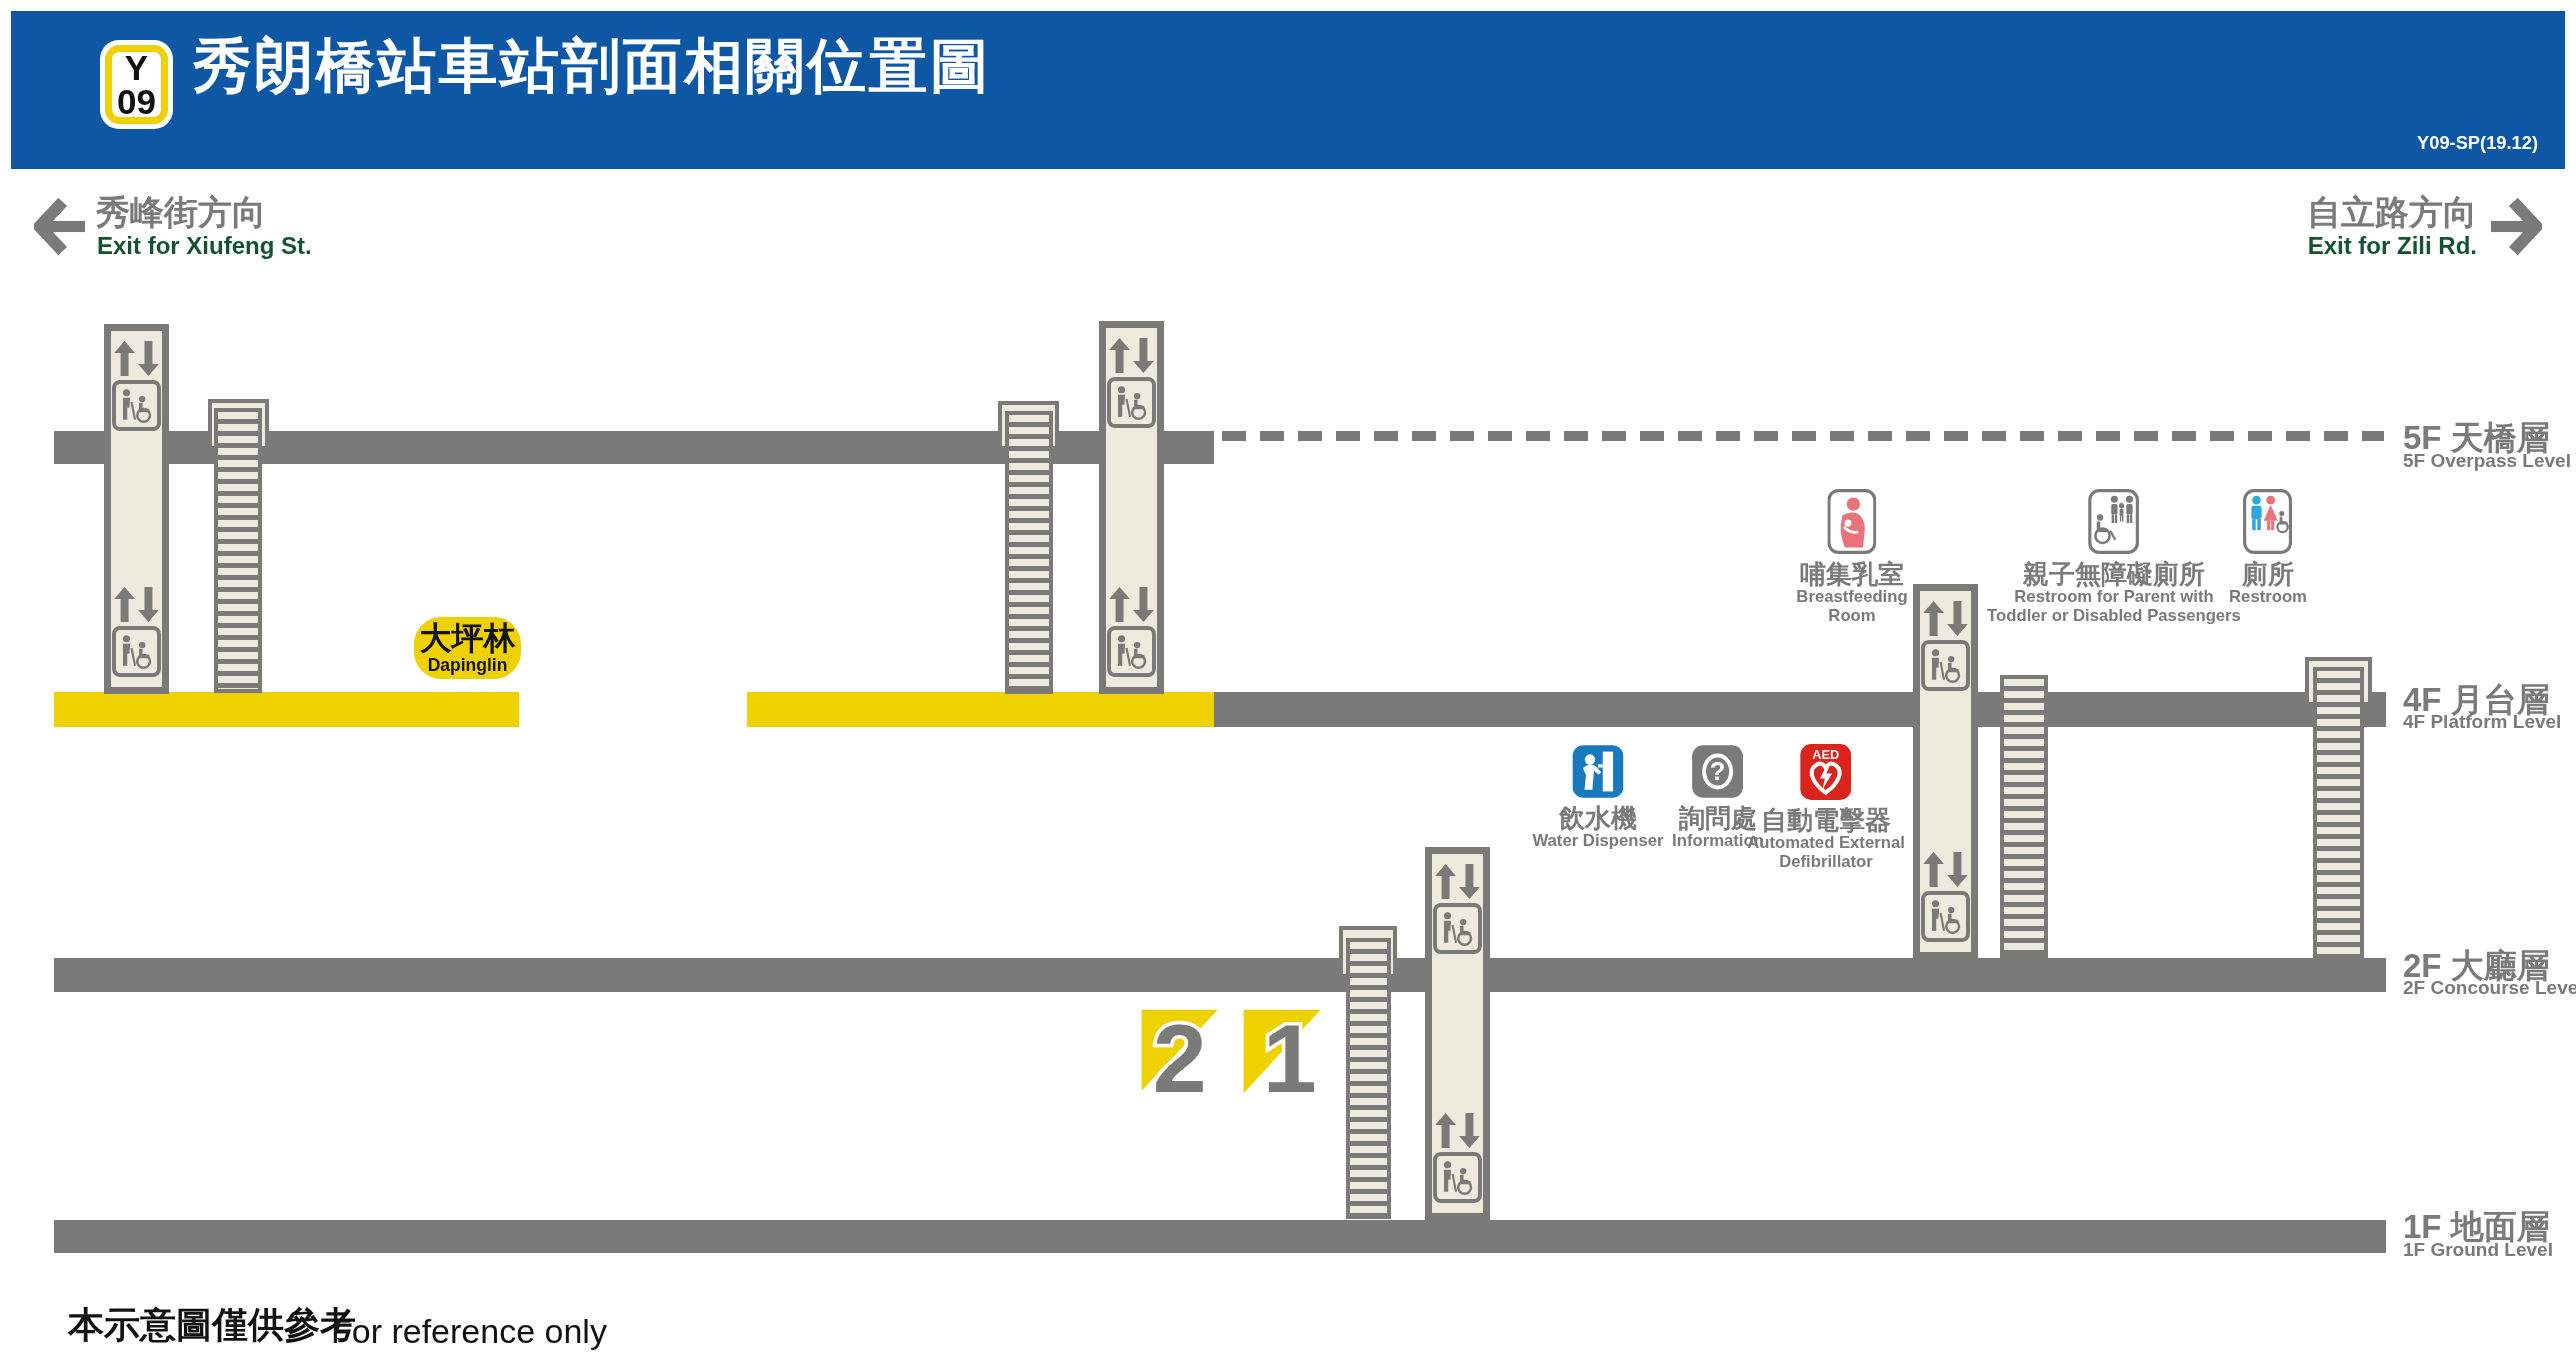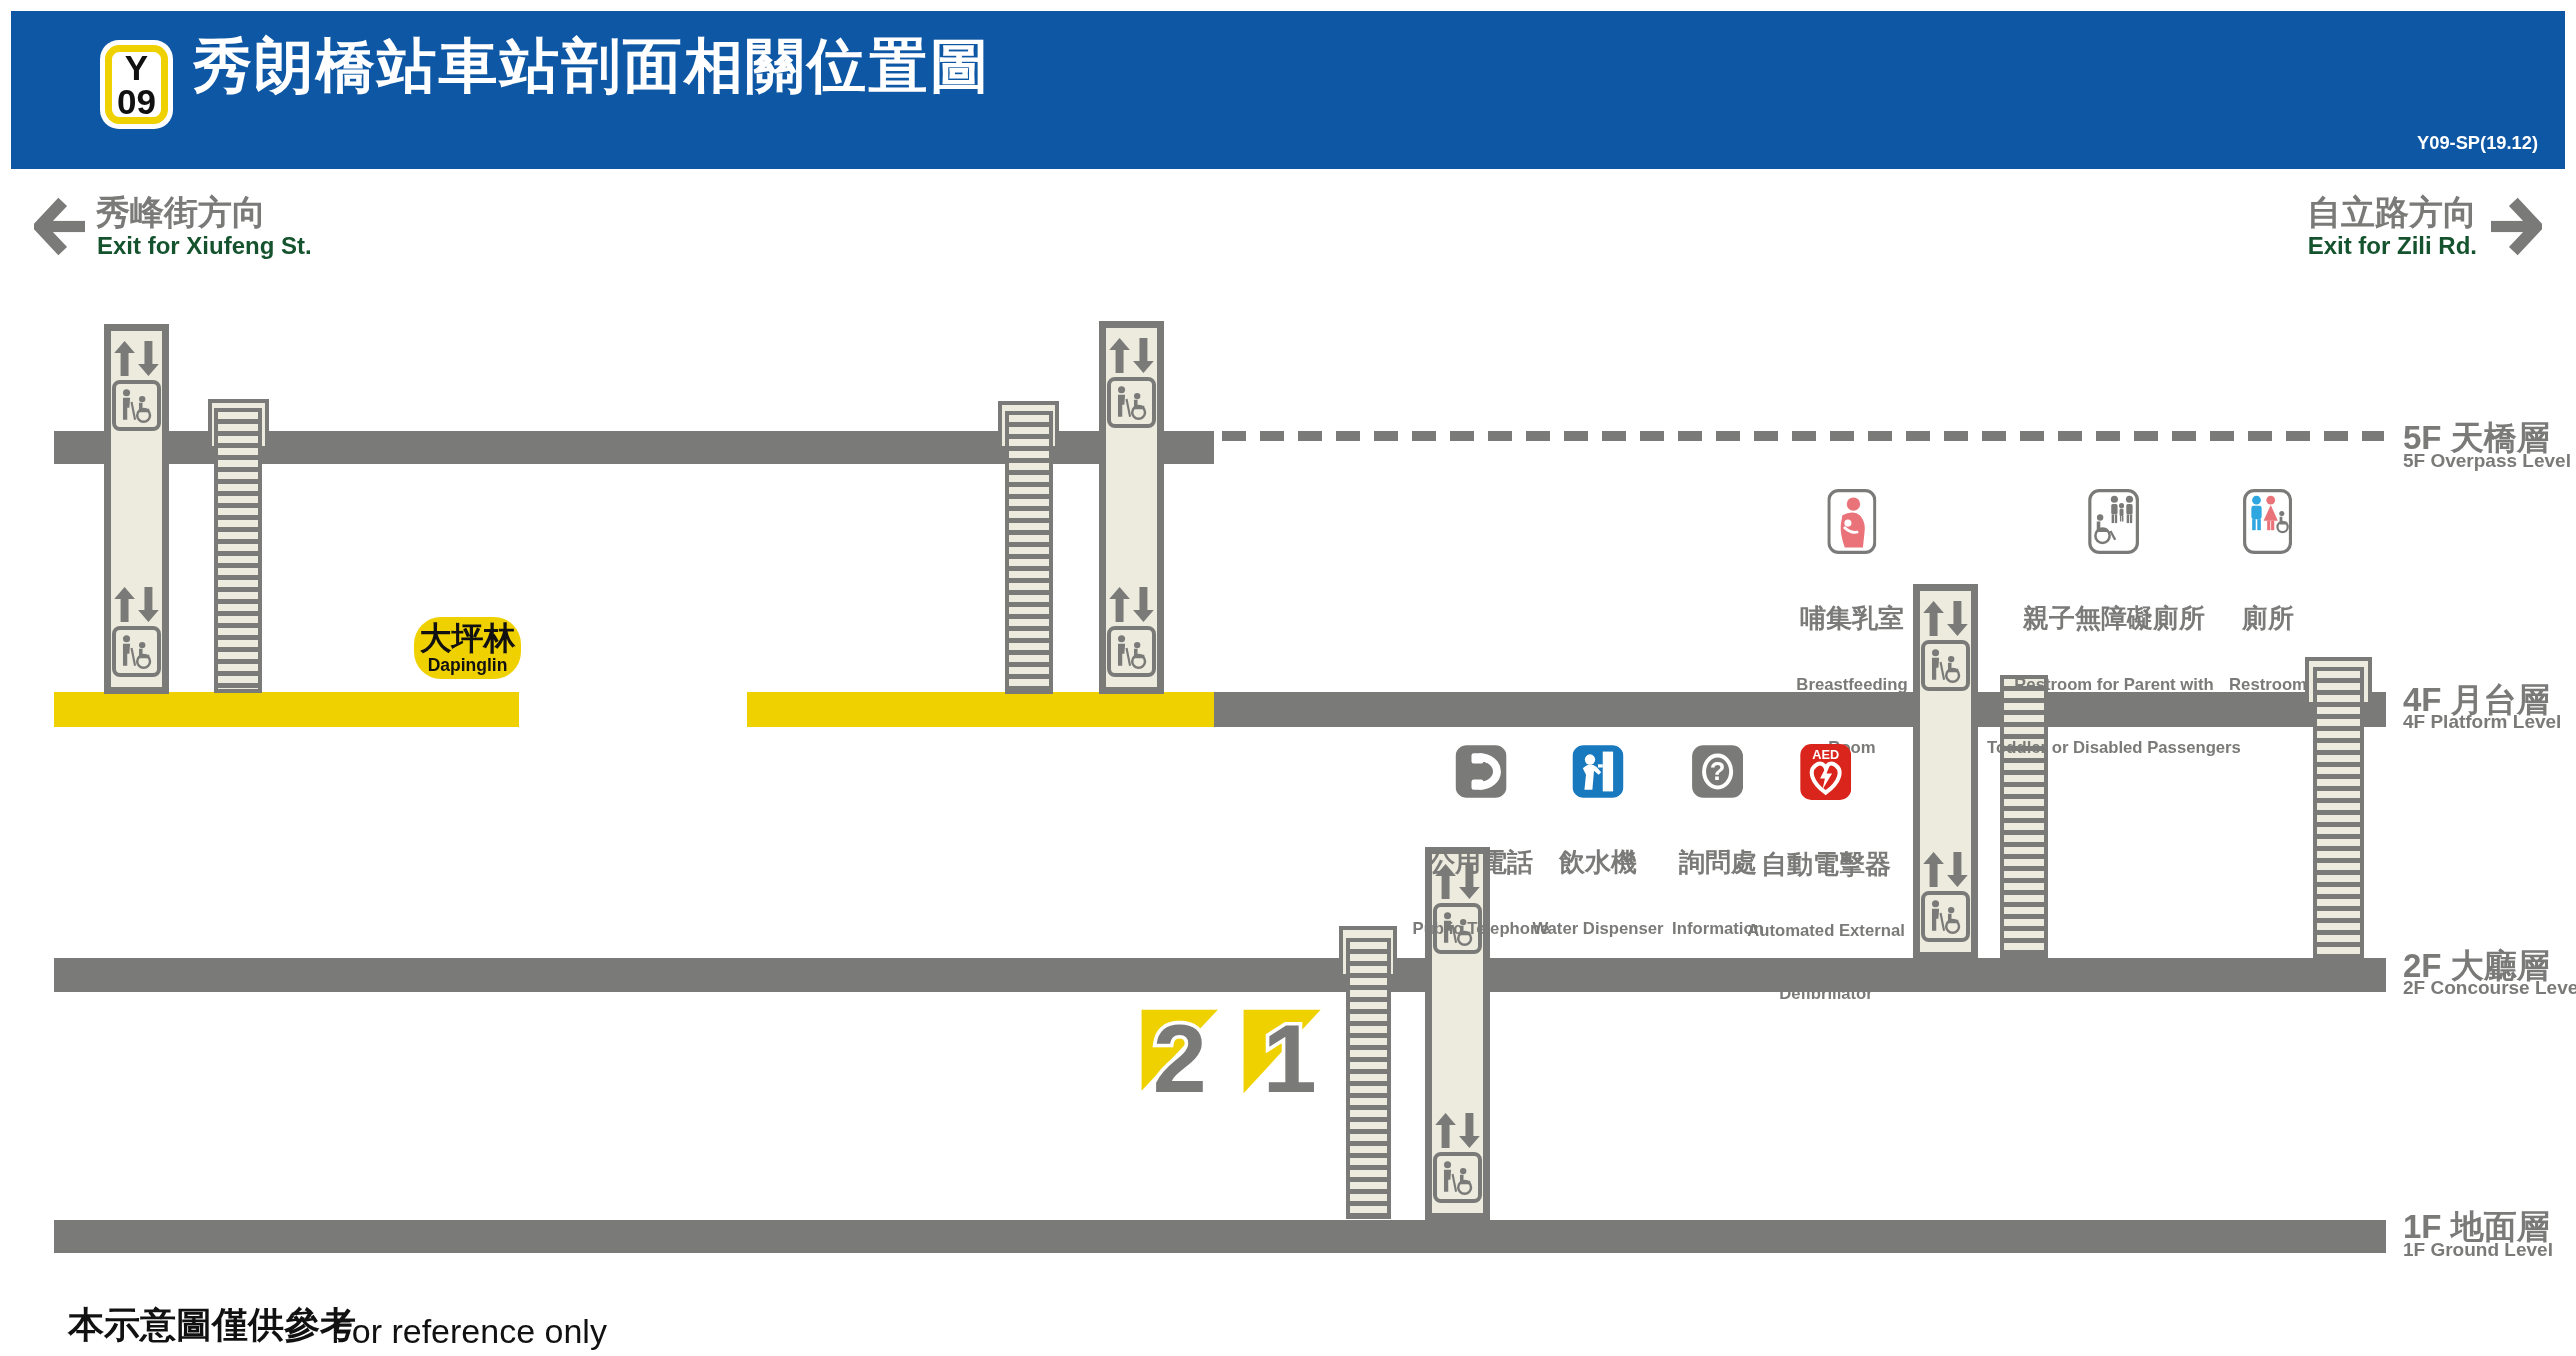--- a/index.html
+++ b/index.html
@@ -41,21 +41,21 @@
   .stair-col { position:absolute; border:4.8px solid #7A7A78; z-index:3;
                background:repeating-linear-gradient(to bottom,#EDEBDE 0 7.2px,#7A7A78 7.2px 12px); }
 
   
   .st-badge { position:absolute; background:#F0D100; border-radius:27px; z-index:4; text-align:center;
               display:flex; flex-direction:column; align-items:center; justify-content:center; }
   .st-zh { font-size:32px; font-weight:bold; color:#111; line-height:1.05; white-space:nowrap; }
   .st-en { font-size:17.5px; font-weight:bold; color:#111; line-height:1.05; white-space:nowrap; }
 
   
-  .fac { position:absolute; transform:translateX(-50%); display:flex; flex-direction:column; align-items:center; z-index:4;gap:44px; }
+  .fac { position:absolute; transform:translateX(-50%); display:flex; flex-direction:column; align-items:center; z-index:4; }
   .fzh { margin-top:7.2px; font-size:26px; font-weight:bold; color:#7A7A78; line-height:1.05; white-space:nowrap; }
   .fen { font-size:16.7px; font-weight:bold; color:#7A7A78; line-height:1.12; white-space:nowrap; }
 
   .flag { position:absolute; z-index:4; }
   .flag text { font-family:"Liberation Sans","DejaVu Sans",sans-serif; }
 
   .note-zh { position:absolute; left:68px; top:1301px; font-size:36px; font-weight:bold; color:#111; white-space:nowrap; }
   .note-en { position:absolute; left:331px; top:1312px; font-size:34px; color:#111; white-space:nowrap; }
 
   svg { display:block; }
@@ -367,30 +367,20 @@
       <g>
           <circle cx="49" cy="31" r="3.2" fill="#7A7A78"></circle>
           <path d="M48,35 v8 h8" fill="none" stroke="#7A7A78" stroke-width="3.5"></path>
           <circle cx="50" cy="48" r="6.5" fill="none" stroke="#7A7A78" stroke-width="2.8"></circle>
         </g>
     </svg>
     <div class="fzh">廁所</div>
     <div class="fen">Restroom</div>
   </div>
 
-  <div class="fac" style="left:1481px;top:745px;">
-    <svg width="51" height="53" viewBox="0 0 64 66">
-      <rect width="64" height="66" rx="14" fill="#7A7A78"></rect>
-      <rect x="20" y="10" width="15" height="13" rx="3" fill="#fff"></rect>
-      <rect x="20" y="43" width="15" height="13" rx="3" fill="#fff"></rect>
-      <path d="M30,15 a22,18 0 0 1 0,36" fill="none" stroke="#fff" stroke-width="10"></path>
-    </svg>
-    <div class="fzh">公用電話</div>
-    <div class="fen">Public Telephone</div>
-  </div>
 
   <div class="fac" style="left:1598px;top:745px;">
     <svg width="51" height="53" viewBox="0 0 64 66">
       <rect width="64" height="66" rx="14" fill="#1879BE"></rect>
       <rect x="38" y="8" width="13" height="50" fill="#fff"></rect>
       <circle cx="22" cy="18" r="6.5" fill="#fff"></circle>
       <path d="M13,29 q9,-9 18,-1 l5,6 -3,3 -6,-5 -2,24 h-10 l2,-19 z" fill="#fff"></path>
       <rect x="32" y="24" width="6" height="4" fill="#fff"></rect>
     </svg>
     <div class="fzh">飲水機</div>

